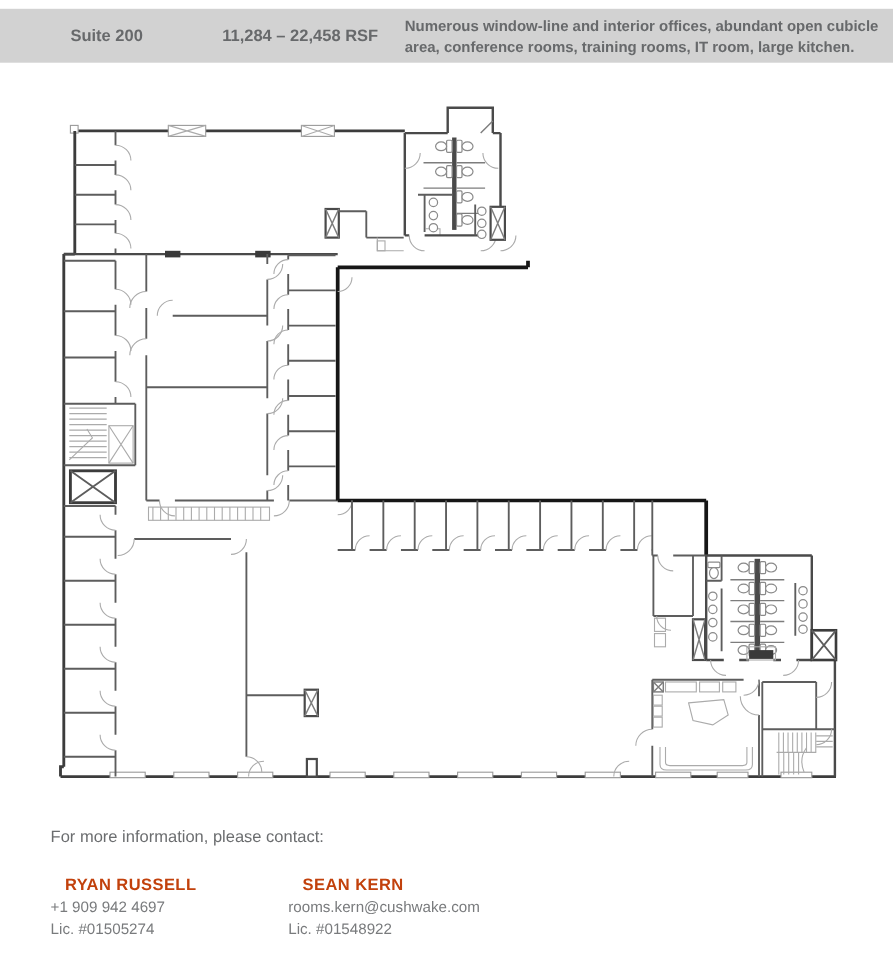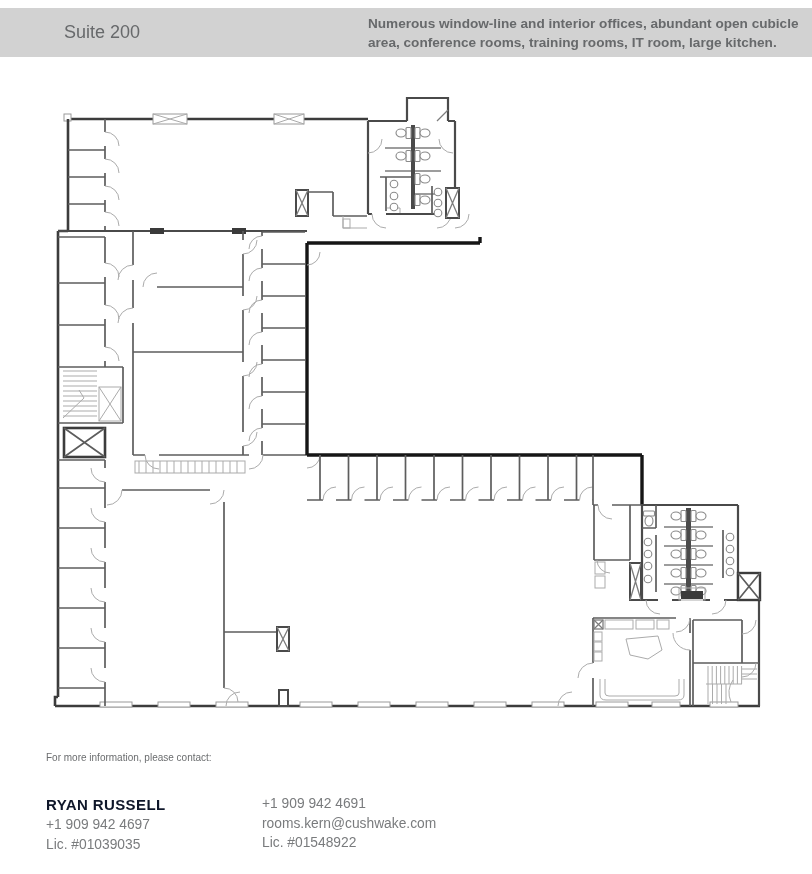--- a/index.html
+++ b/index.html
@@ -1,49 +1,50 @@
 <!DOCTYPE html>
 <html><head>
 <meta charset="utf-8">
 <style>
   html,body{margin:0;padding:0;background:#fff;}
   body{width:812px;height:874px;position:relative;overflow:hidden;
        font-family:"Liberation Sans", sans-serif;}
   
   .hdr{position:absolute;left:0;top:8px;width:812px;height:49px;background:#d2d2d2;}
   .hdr .suite{position:absolute;left:64px;top:0;height:49px;line-height:49px;
-       font-size:18px;font-weight:normal;color:#67696b;}
+       font-size:15px;font-weight:bold;color:#67696b;}
   .hdr .rsf{position:absolute;left:202px;top:0;height:49px;line-height:49px;
        font-size:15px;font-weight:bold;color:#67696b;}
   .hdr .desc{position:absolute;left:368px;top:7px;width:432px;
        font-size:13.6px;line-height:18.5px;font-weight:bold;color:#67696b;}
   
   .plan{position:absolute;left:0;top:0;width:812px;height:730px;}
   .wx{stroke:#3c3c3c;stroke-width:2.6;fill:none;}
   .w2{stroke:#4a4a4a;stroke-width:2.2;fill:none;}
   .w {stroke:#5d5d5d;stroke-width:1.7;fill:none;}
   .hv{stroke:#161616;stroke-width:3.4;fill:none;}
   .md{stroke:#7d7d7d;stroke-width:1.3;fill:none;}
   .lt{stroke:#ababab;stroke-width:1;fill:none;}
   .fx{stroke:#8a8a8a;stroke-width:1.1;fill:#fff;}
   .blk{fill:#3a3a3a;stroke:none;}
   .wfill{fill:#4a4a4a;stroke:none;}
   .sill{fill:#fff;stroke:#9a9a9a;stroke-width:1;}
   
   .contact{position:absolute;left:0;top:742px;width:812px;color:#797b7d;}
-  .contact .intro{position:absolute;left:46px;top:10px;font-size:10px;color:#6b6d6f;}
+  .contact .intro{position:absolute;left:46px;top:10px;font-size:15px;color:#6b6d6f;}
   .agent{position:absolute;top:52px;font-size:13.8px;line-height:19.5px;}
   .agent.a0{left:46px;} .agent.a1{left:262px;}
-  .agent .nm{font-size:15px;font-weight:bold;color:#0f172a;letter-spacing:.4px;line-height:21px;}
+  .agent .nm{font-size:15px;font-weight:bold;color:#c2410c;letter-spacing:.4px;line-height:21px;margin-left:13px;}
 </style>
 </head>
 <body>
 
 <div class="hdr">
   <span class="suite">Suite 200</span>
+  <span class="rsf">11,284 – 22,458 RSF</span>
   <span class="desc">Numerous window-line and interior offices, abundant open cubicle area, conference rooms, training rooms, IT room, large kitchen.</span>
 </div>
 
 <svg class="plan" viewBox="0 0 812 730">
   <defs>
     <g id="wc">
         <rect x="0" y="-5.5" width="5" height="11" rx="1" class="fx"></rect>
         <ellipse cx="10" cy="0" rx="5" ry="4" class="fx"></ellipse>
       </g>
   </defs>
@@ -253,20 +254,20 @@
     <path class="lt" d="M742,677 A14,14 0 0 0 756,663"></path>
     <path class="lt" d="M731,702 Q726,690 733,680"></path>
   </g>
 </svg>
 
 <div class="contact">
   <div class="intro">For more information, please contact:</div>
   <div class="agent a0">
     <div class="nm">RYAN RUSSELL</div>
     <div>+1 909 942 4697</div>
-    <div>Lic. #01039035</div>
+    <div>Lic. #01505274</div>
   </div>
   <div class="agent a1">
-    <div>+1 909 942 4691</div>
+    <div class="nm">SEAN KERN</div>
     <div>rooms.kern@cushwake.com</div>
     <div>Lic. #01548922</div>
   </div>
 </div>
 
 </body></html>

